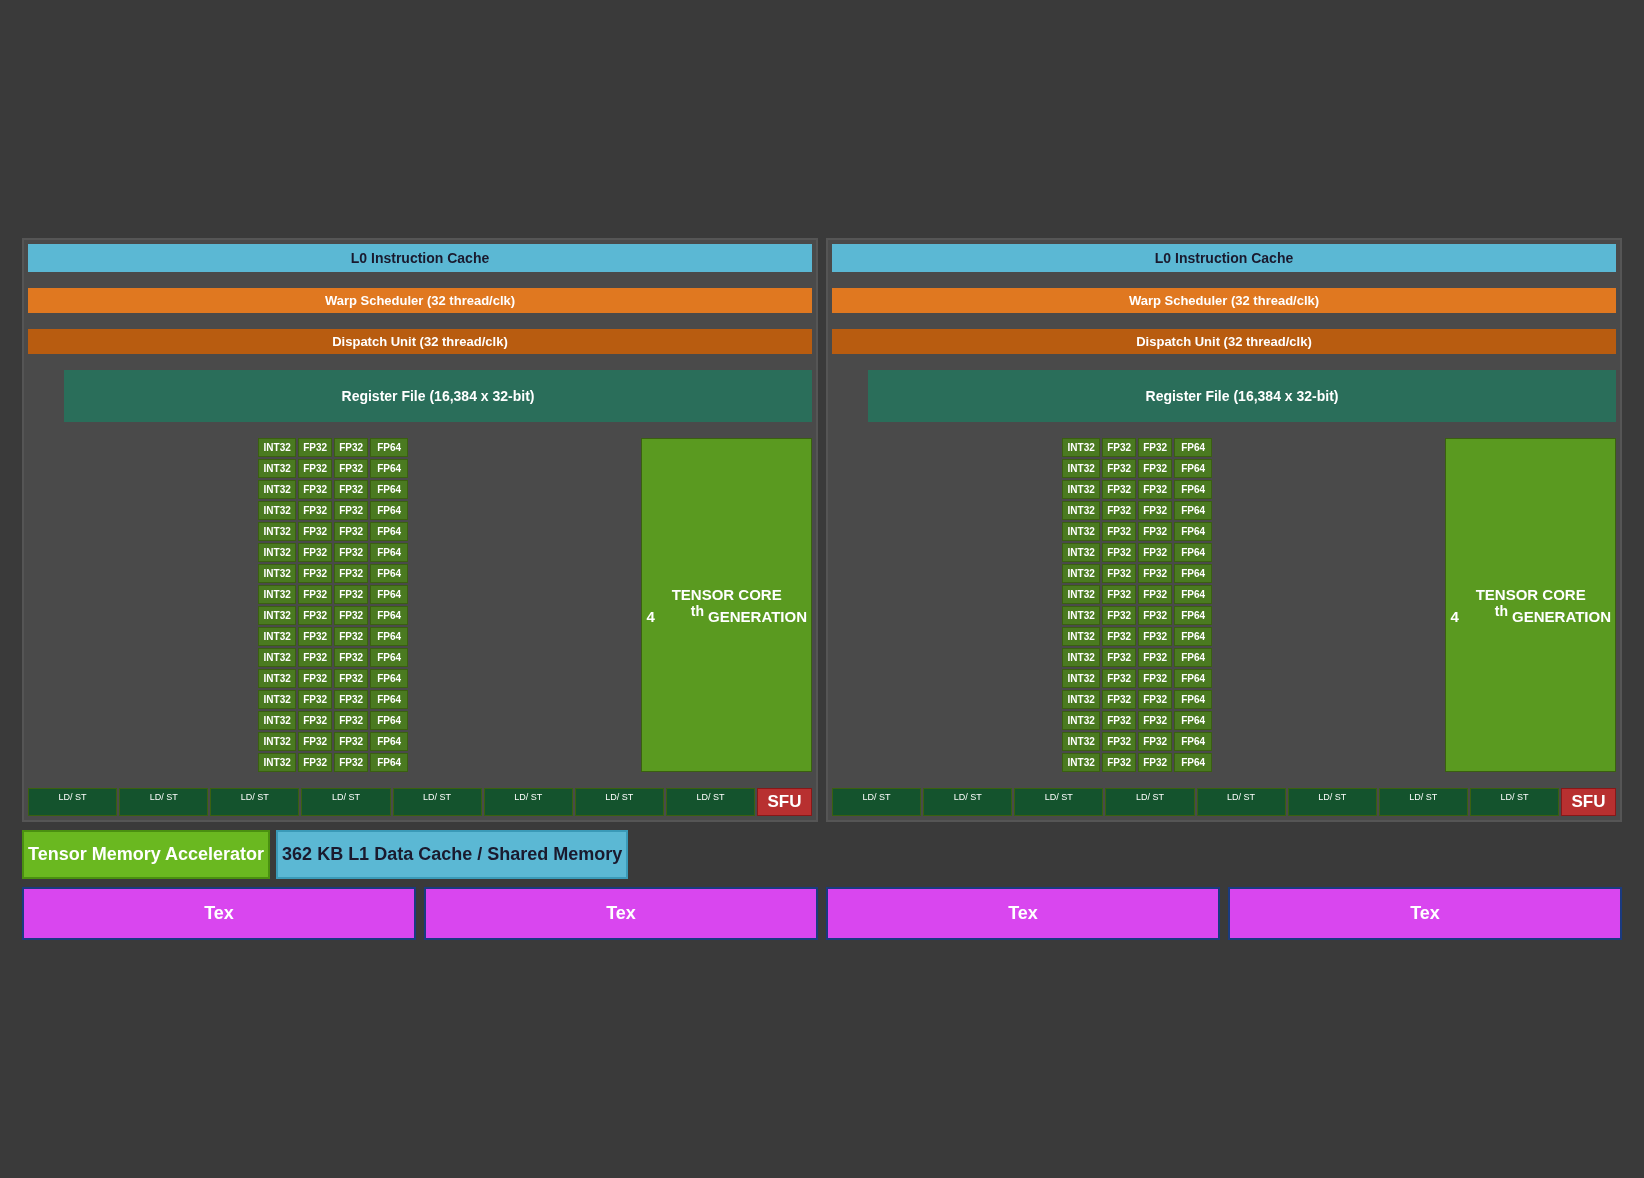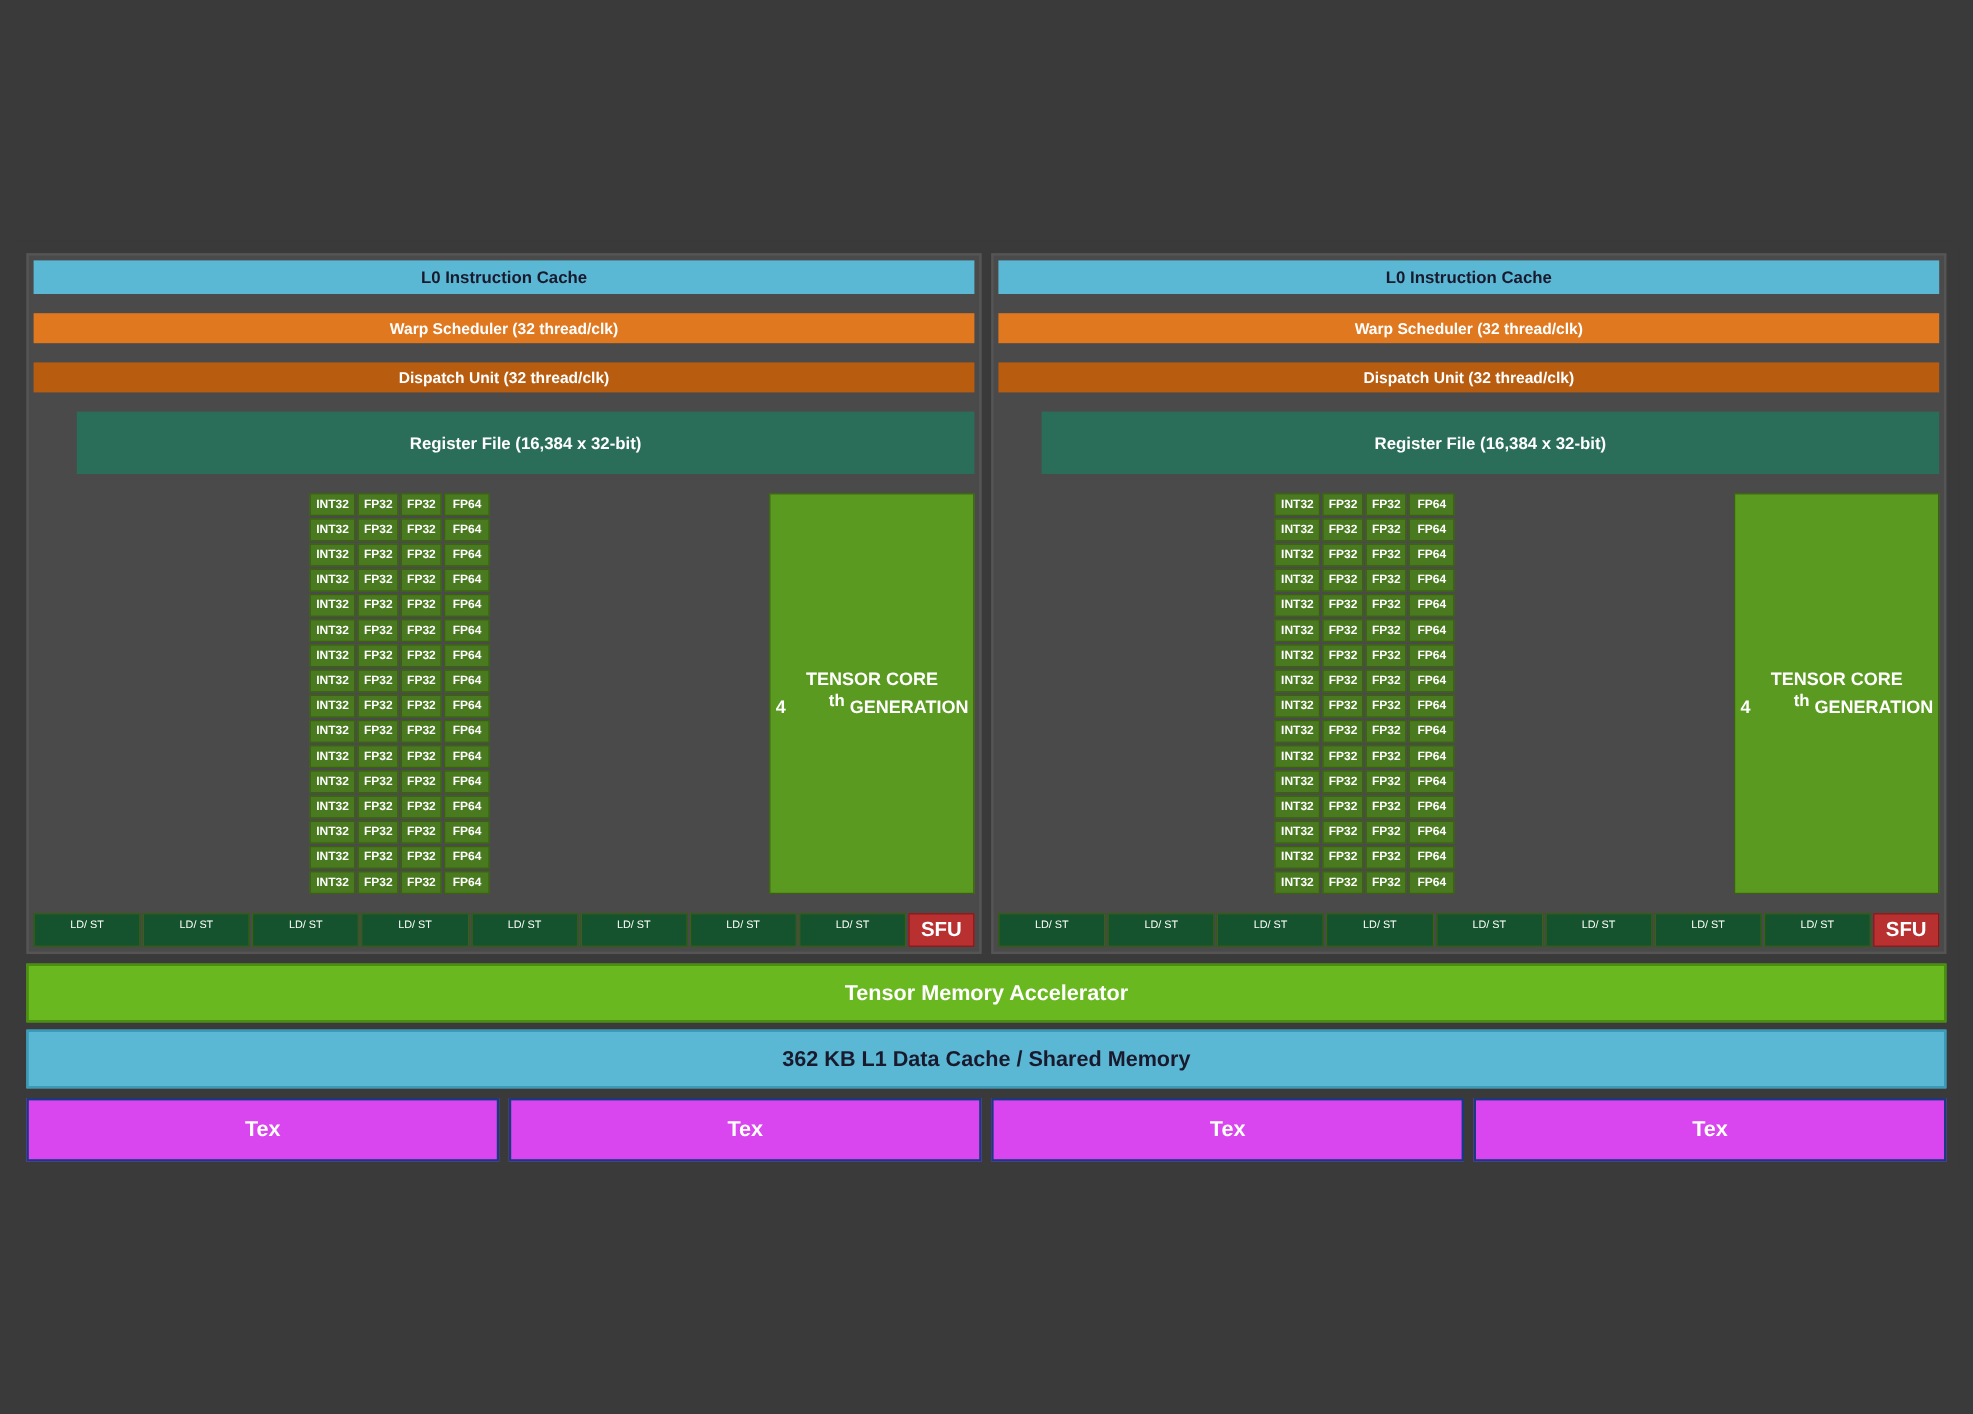--- a/index.html
+++ b/index.html
@@ -123,21 +123,21 @@
       text-align: center;
       padding: 3px 6px;
       border: 1px solid #881818;
       min-width: 55px;
       display: flex;
       align-items: center;
       justify-content: center;
     }
     .bottom-bars {
       display: flex;
-      flex-direction: column;
+      flex-direction: row;
       gap: 6px;
       margin-bottom: 8px;
     }
     .tma-bar {
       background: #6ab820;
       color: white;
       font-size: 18px;
       font-weight: bold;
       text-align: center;
       padding: 12px 4px;

